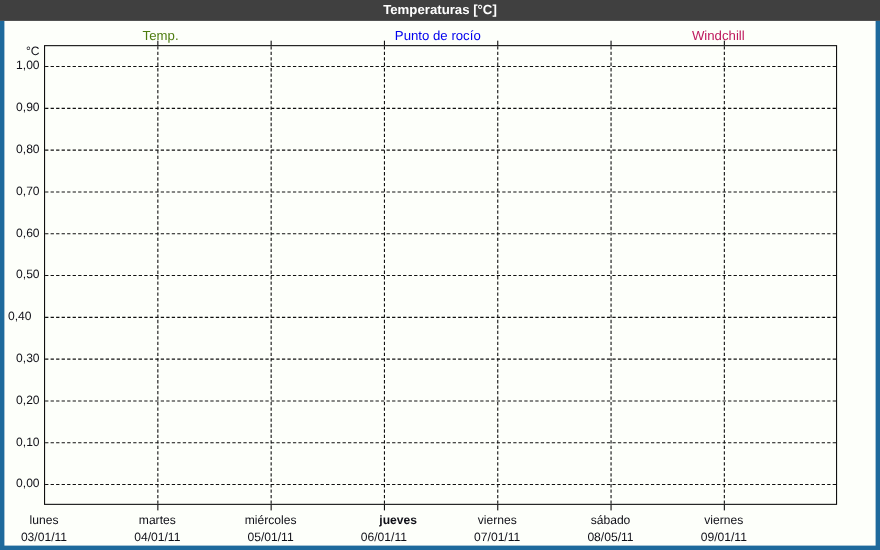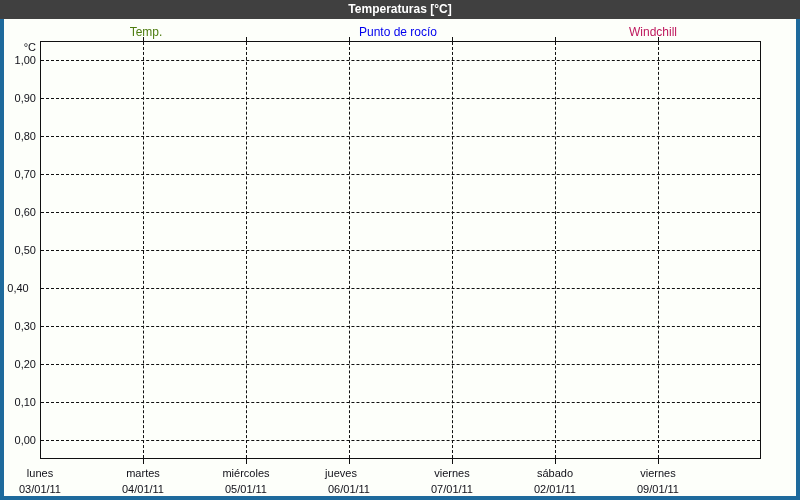--- a/index.html
+++ b/index.html
@@ -110,27 +110,27 @@
     <div class="tick" style="left: 143px; top: 37px;"></div>
     <div class="tick" style="left: 143px; top: 459px; height: 5px;"></div>
     <div class="xday" style="left: 92px;">martes</div>
     <div class="xdate" style="left: 92px;">04/01/11</div>
     <div class="tick" style="left: 246px; top: 37px;"></div>
     <div class="tick" style="left: 246px; top: 459px; height: 5px;"></div>
     <div class="xday" style="left: 195px;">miércoles</div>
     <div class="xdate" style="left: 195px;">05/01/11</div>
     <div class="tick" style="left: 349px; top: 37px;"></div>
     <div class="tick" style="left: 349px; top: 459px; height: 5px;"></div>
-    <div class="xday" style="left: 290px;">jueves</div>
+    <div class="xday" style="left: 311px; font-weight: bold;">jueves</div>
     <div class="xdate" style="left: 298px;">06/01/11</div>
     <div class="tick" style="left: 452px; top: 37px;"></div>
     <div class="tick" style="left: 452px; top: 459px; height: 5px;"></div>
     <div class="xday" style="left: 401px;">viernes</div>
     <div class="xdate" style="left: 401px;">07/01/11</div>
     <div class="tick" style="left: 555px; top: 37px;"></div>
     <div class="tick" style="left: 555px; top: 459px; height: 5px;"></div>
     <div class="xday" style="left: 504px;">sábado</div>
-    <div class="xdate" style="left: 504px;">02/01/11</div>
+    <div class="xdate" style="left: 504px;">08/05/11</div>
     <div class="tick" style="left: 658px; top: 37px;"></div>
     <div class="tick" style="left: 658px; top: 459px; height: 5px;"></div>
     <div class="xday" style="left: 607px;">viernes</div>
     <div class="xdate" style="left: 607px;">09/01/11</div>
   </div>
 
 </body></html>

